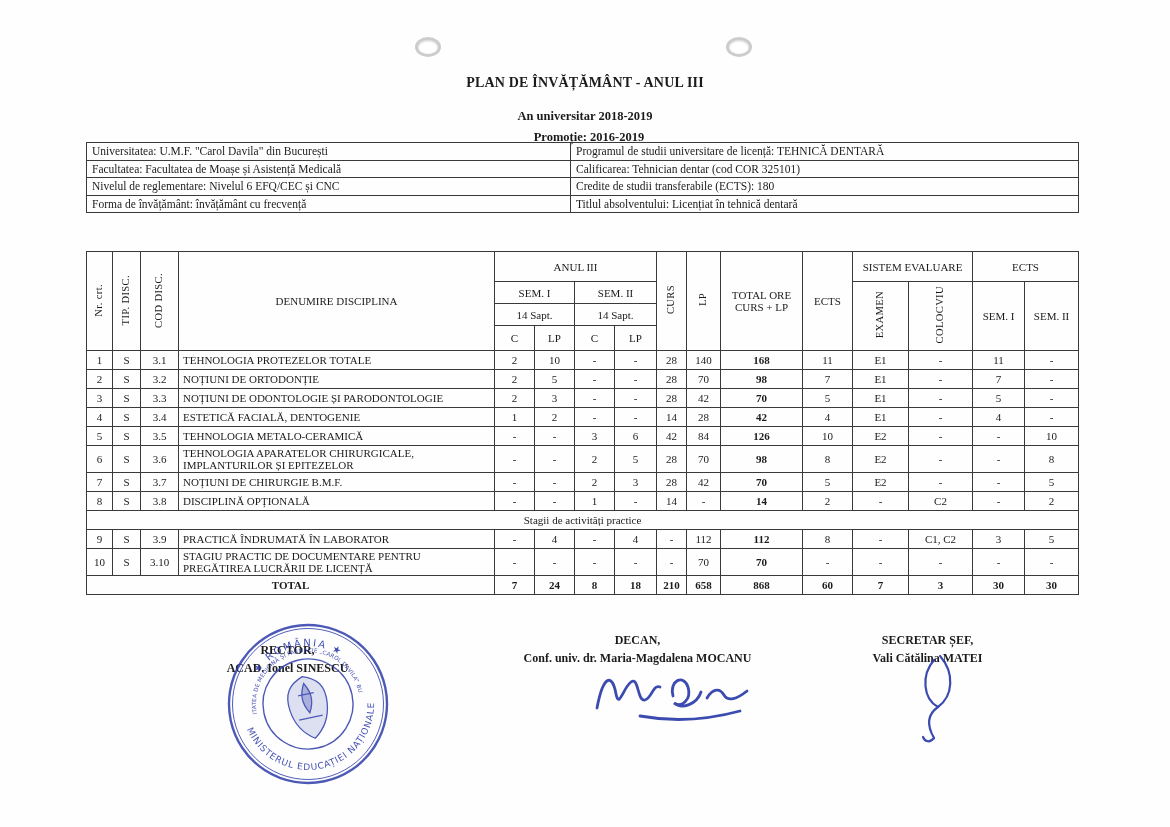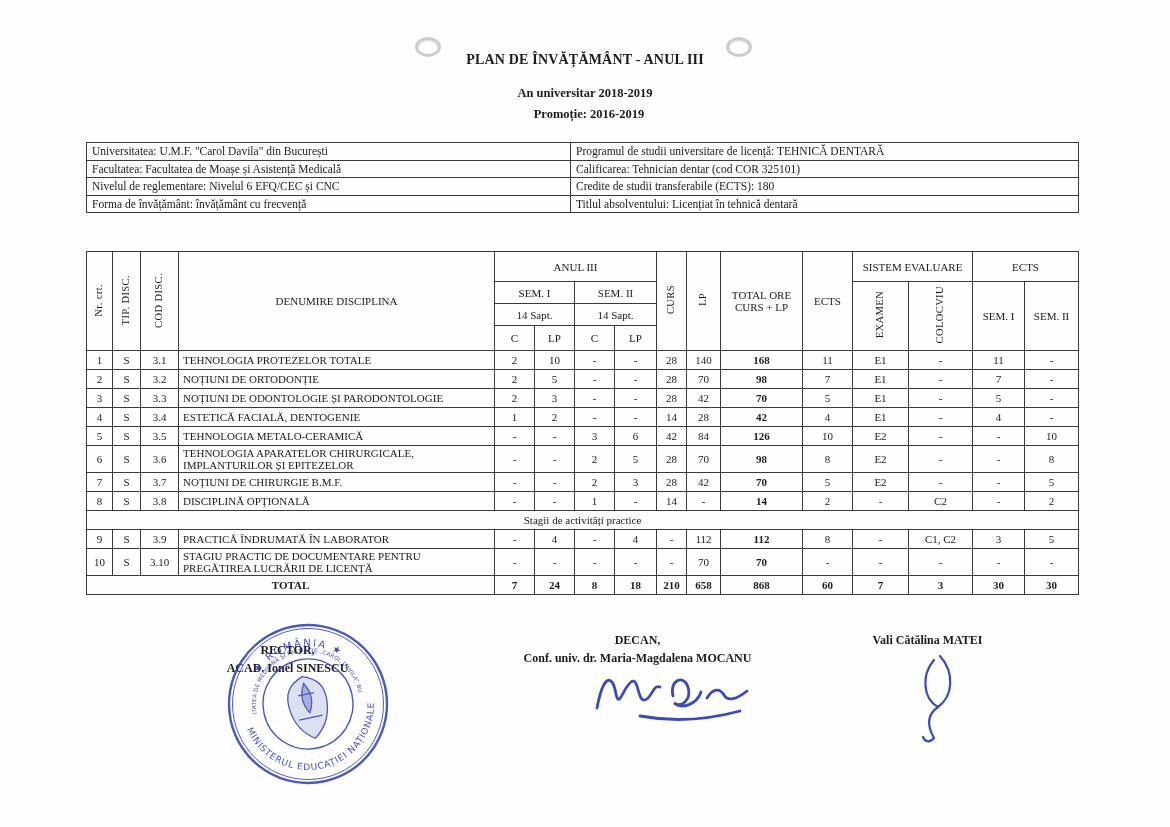--- a/index.html
+++ b/index.html
@@ -8,21 +8,21 @@
     position:relative; width:1170px; height:827px;
     background:#fefefe; overflow:hidden;
     font-family:"Liberation Serif","DejaVu Serif",serif;
     color:#1b1b1b;
   }
   .punch {
     position:absolute; width:26px; height:20px; border-radius:50%;
     border:3px solid #cccccc; background:#ffffff;
     box-shadow: inset 0 1px 2px rgba(0,0,0,0.18);
   }
-  .titles { position:absolute; left:0; right:0; top:52px; text-align:center; }
+  .titles { position:absolute; left:0; right:0; top:75px; text-align:center; }
   .title-1 { font-size:14px; font-weight:bold; letter-spacing:0.2px; }
   .title-2 { font-size:12.5px; font-weight:bold; margin-top:18px; }
   .title-3 { font-size:12.5px; font-weight:bold; margin-top:6px;margin-left:8px; }
 
   table { border-collapse:collapse; table-layout:fixed; }
   .info-table { position:absolute; left:86px; top:142px; width:992px; }
   .info-table td {
     border:1px solid #3a3a3a; font-size:11.5px; padding:1px 5px;
     height:17.5px; white-space:nowrap; overflow:hidden; vertical-align:middle;
   }
@@ -354,20 +354,21 @@
 
   <div class="sig-block sig-rector">
     <div>RECTOR,</div>
     <div>ACAD. Ionel SINESCU</div>
   </div>
   <div class="sig-block sig-decan">
     <div>DECAN,</div>
     <div>Conf. univ. dr. Maria-Magdalena MOCANU</div>
   </div>
   <div class="sig-block sig-secretar">
+    <div>SECRETAR ȘEF,</div>
     <div>Vali Cătălina MATEI</div>
   </div>
 
   <svg class="stamp" width="168" height="168" viewBox="0 0 168 168" style="font-family:'DejaVu Sans',sans-serif;">
     <g fill="none" stroke="#2e3cab" opacity="0.85">
       <circle cx="84" cy="84" r="79" stroke-width="2.4"></circle>
       <circle cx="84" cy="84" r="75.5" stroke-width="0.9"></circle>
       <circle cx="84" cy="84" r="45" stroke-width="1.4"></circle>
     </g>
     <defs>

